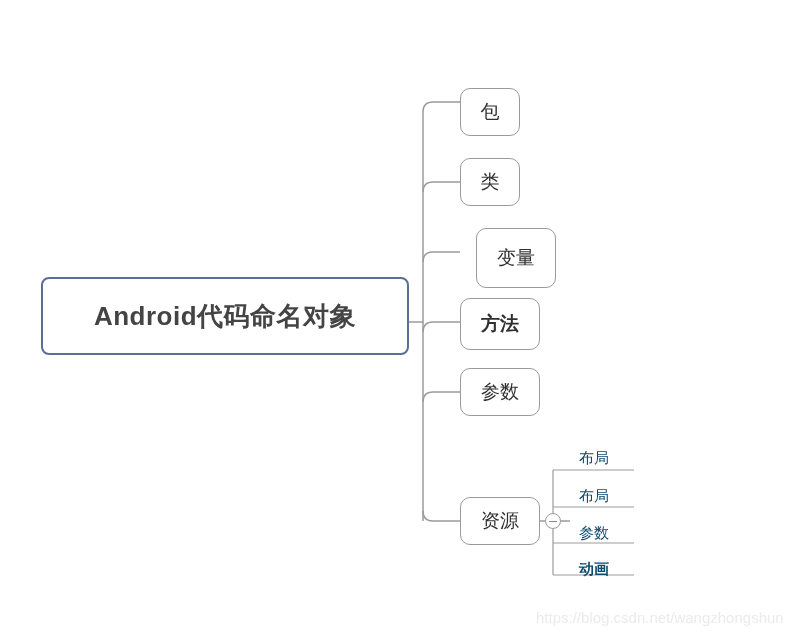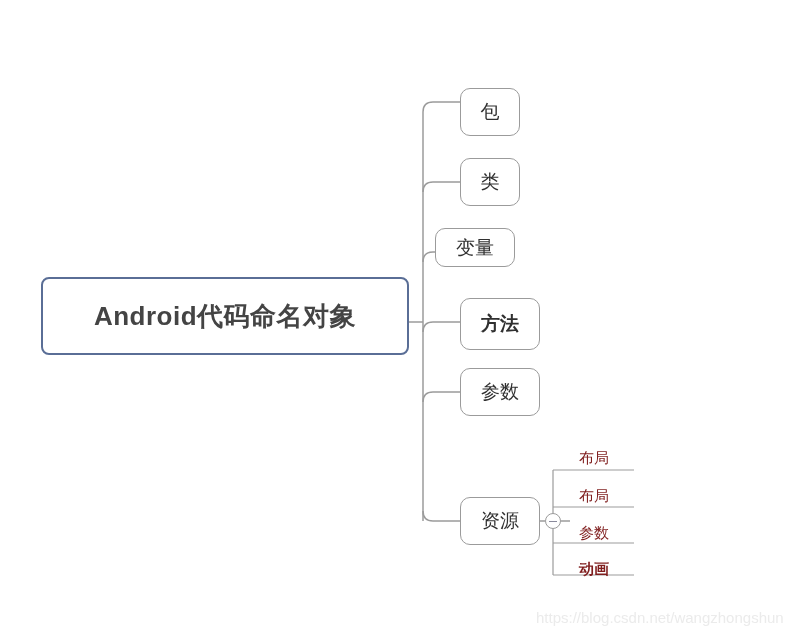--- a/index.html
+++ b/index.html
@@ -100,21 +100,21 @@
   .leaf-item {
     position: absolute;
     width: 82px;
     height: 24px;
     display: flex;
     align-items: center;
     justify-content: center;
   }
   .leaf-label {
     font-size: 15px;
-    color: #7f1d1d;
+    color: #0c4a6e;
     white-space: nowrap;
   }
 
   
   .watermark {
     position: absolute;
     left: 536px;
     top: 609px;
     font-size: 15px;
     color: #ebebeb;
@@ -160,21 +160,21 @@
   </div>
 
   <div class="branch-node" style="left:460px;top:88px;width:60px;height:48px;">
     <span class="branch-label">包</span>
   </div>
 
   <div class="branch-node" style="left:460px;top:158px;width:60px;height:48px;">
     <span class="branch-label">类</span>
   </div>
 
-  <div class="branch-node" style="left:435px;top:228px;width:80px;height:39px;font-family:Liberation Mono, monospace;">
+  <div class="branch-node" style="left:476px;top:228px;width:80px;height:60px;font-family:Liberation Mono, monospace;">
     <span class="branch-label">变量</span>
   </div>
 
   <div class="branch-node" style="left:460px;top:298px;width:80px;height:52px;font-weight:bold;">
     <span class="branch-label">方法</span>
   </div>
 
   <div class="branch-node" style="left:460px;top:368px;width:80px;height:48px;">
     <span class="branch-label">参数</span>
   </div>

